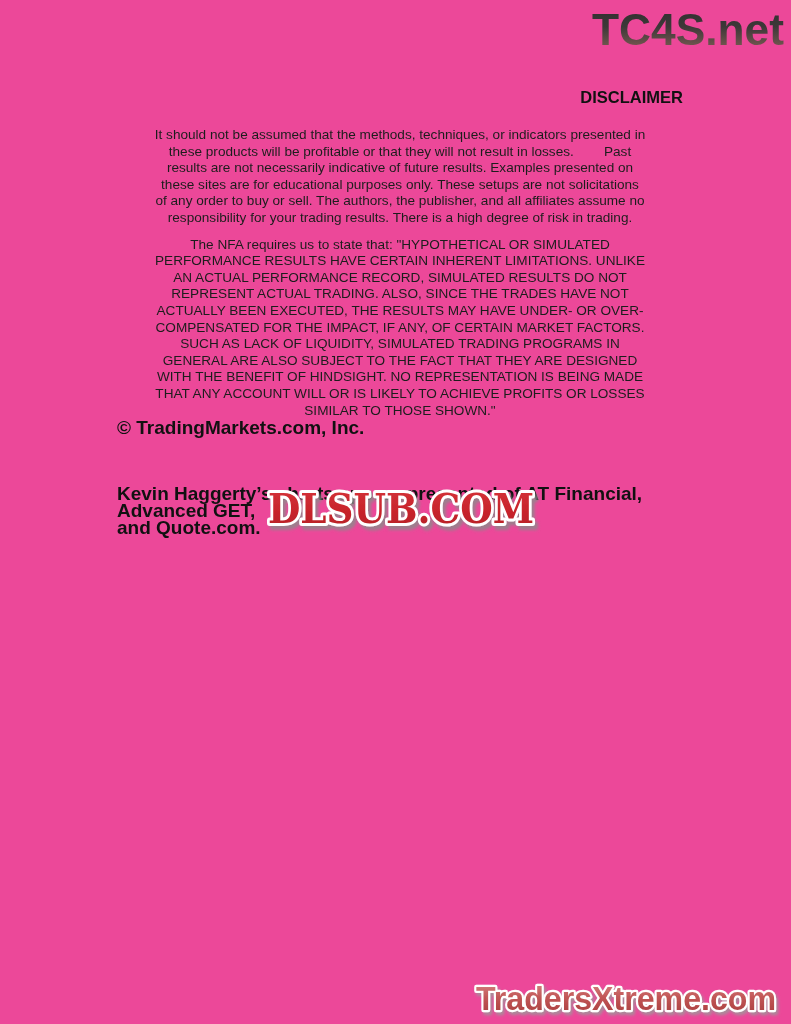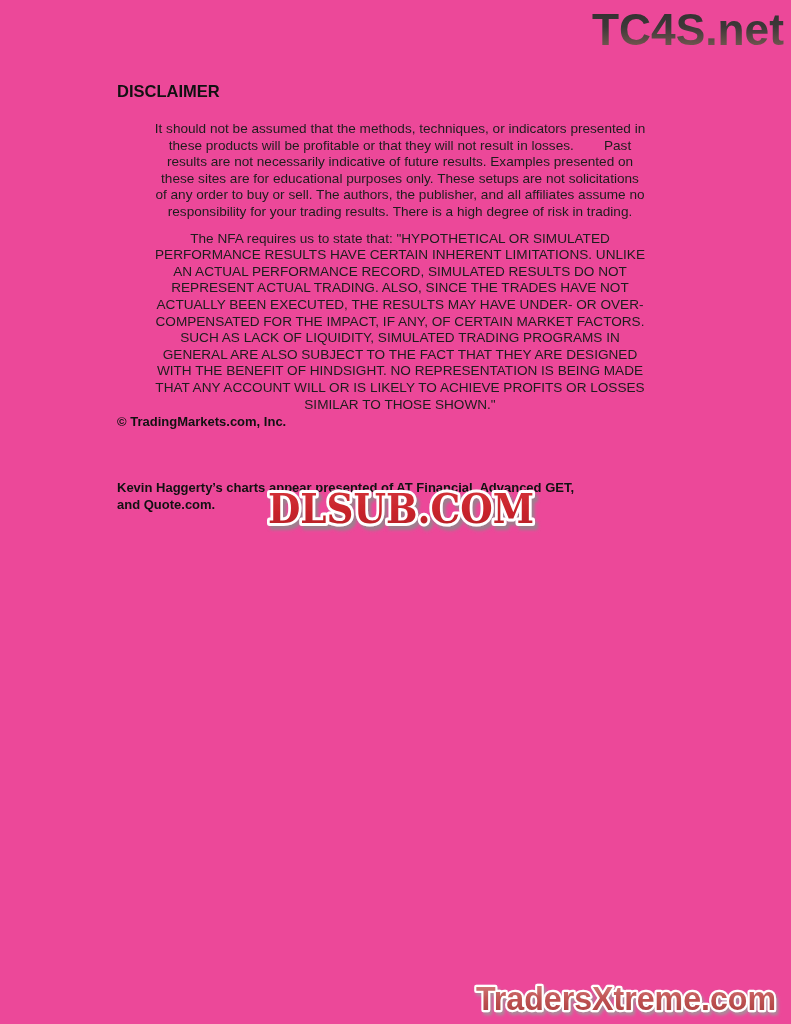--- a/index.html
+++ b/index.html
@@ -14,38 +14,39 @@
 
   
   .content {
     position: absolute;
     left: 117px;
     top: 83px;
     width: 566px;
     color: #1d1d1d;
   }
   .heading {
-    margin: 0 0 21px 0;
+    margin: 6px 0 21px 0;
     font-size: 16.5px;
     line-height: 17px;
     font-weight: bold;
     color: #111111;
+    text-align: right;
   }
   .para {
     margin: 0 0 10px 0;
     font-size: 13.6px;
     line-height: 16.6px;
     white-space: pre-wrap;
     color: #1d1d1d;
     text-align: center;
   }
   .para.nfa { margin-bottom: 1px; }
   .bold-line {
     margin: 0;
-    font-size: 13px;
+    font-size: 19px;
     line-height: 16.6px;
     font-weight: bold;
     white-space: pre-wrap;
     color: #111111;
   }
   .credits { margin-top: 48px; line-height: 17px; }
 
   
   .tc4s-logo { position: absolute; top: 0px; left: 586px; }
   .dlsub-logo { position: absolute; top: 481px; left: 254px; }

